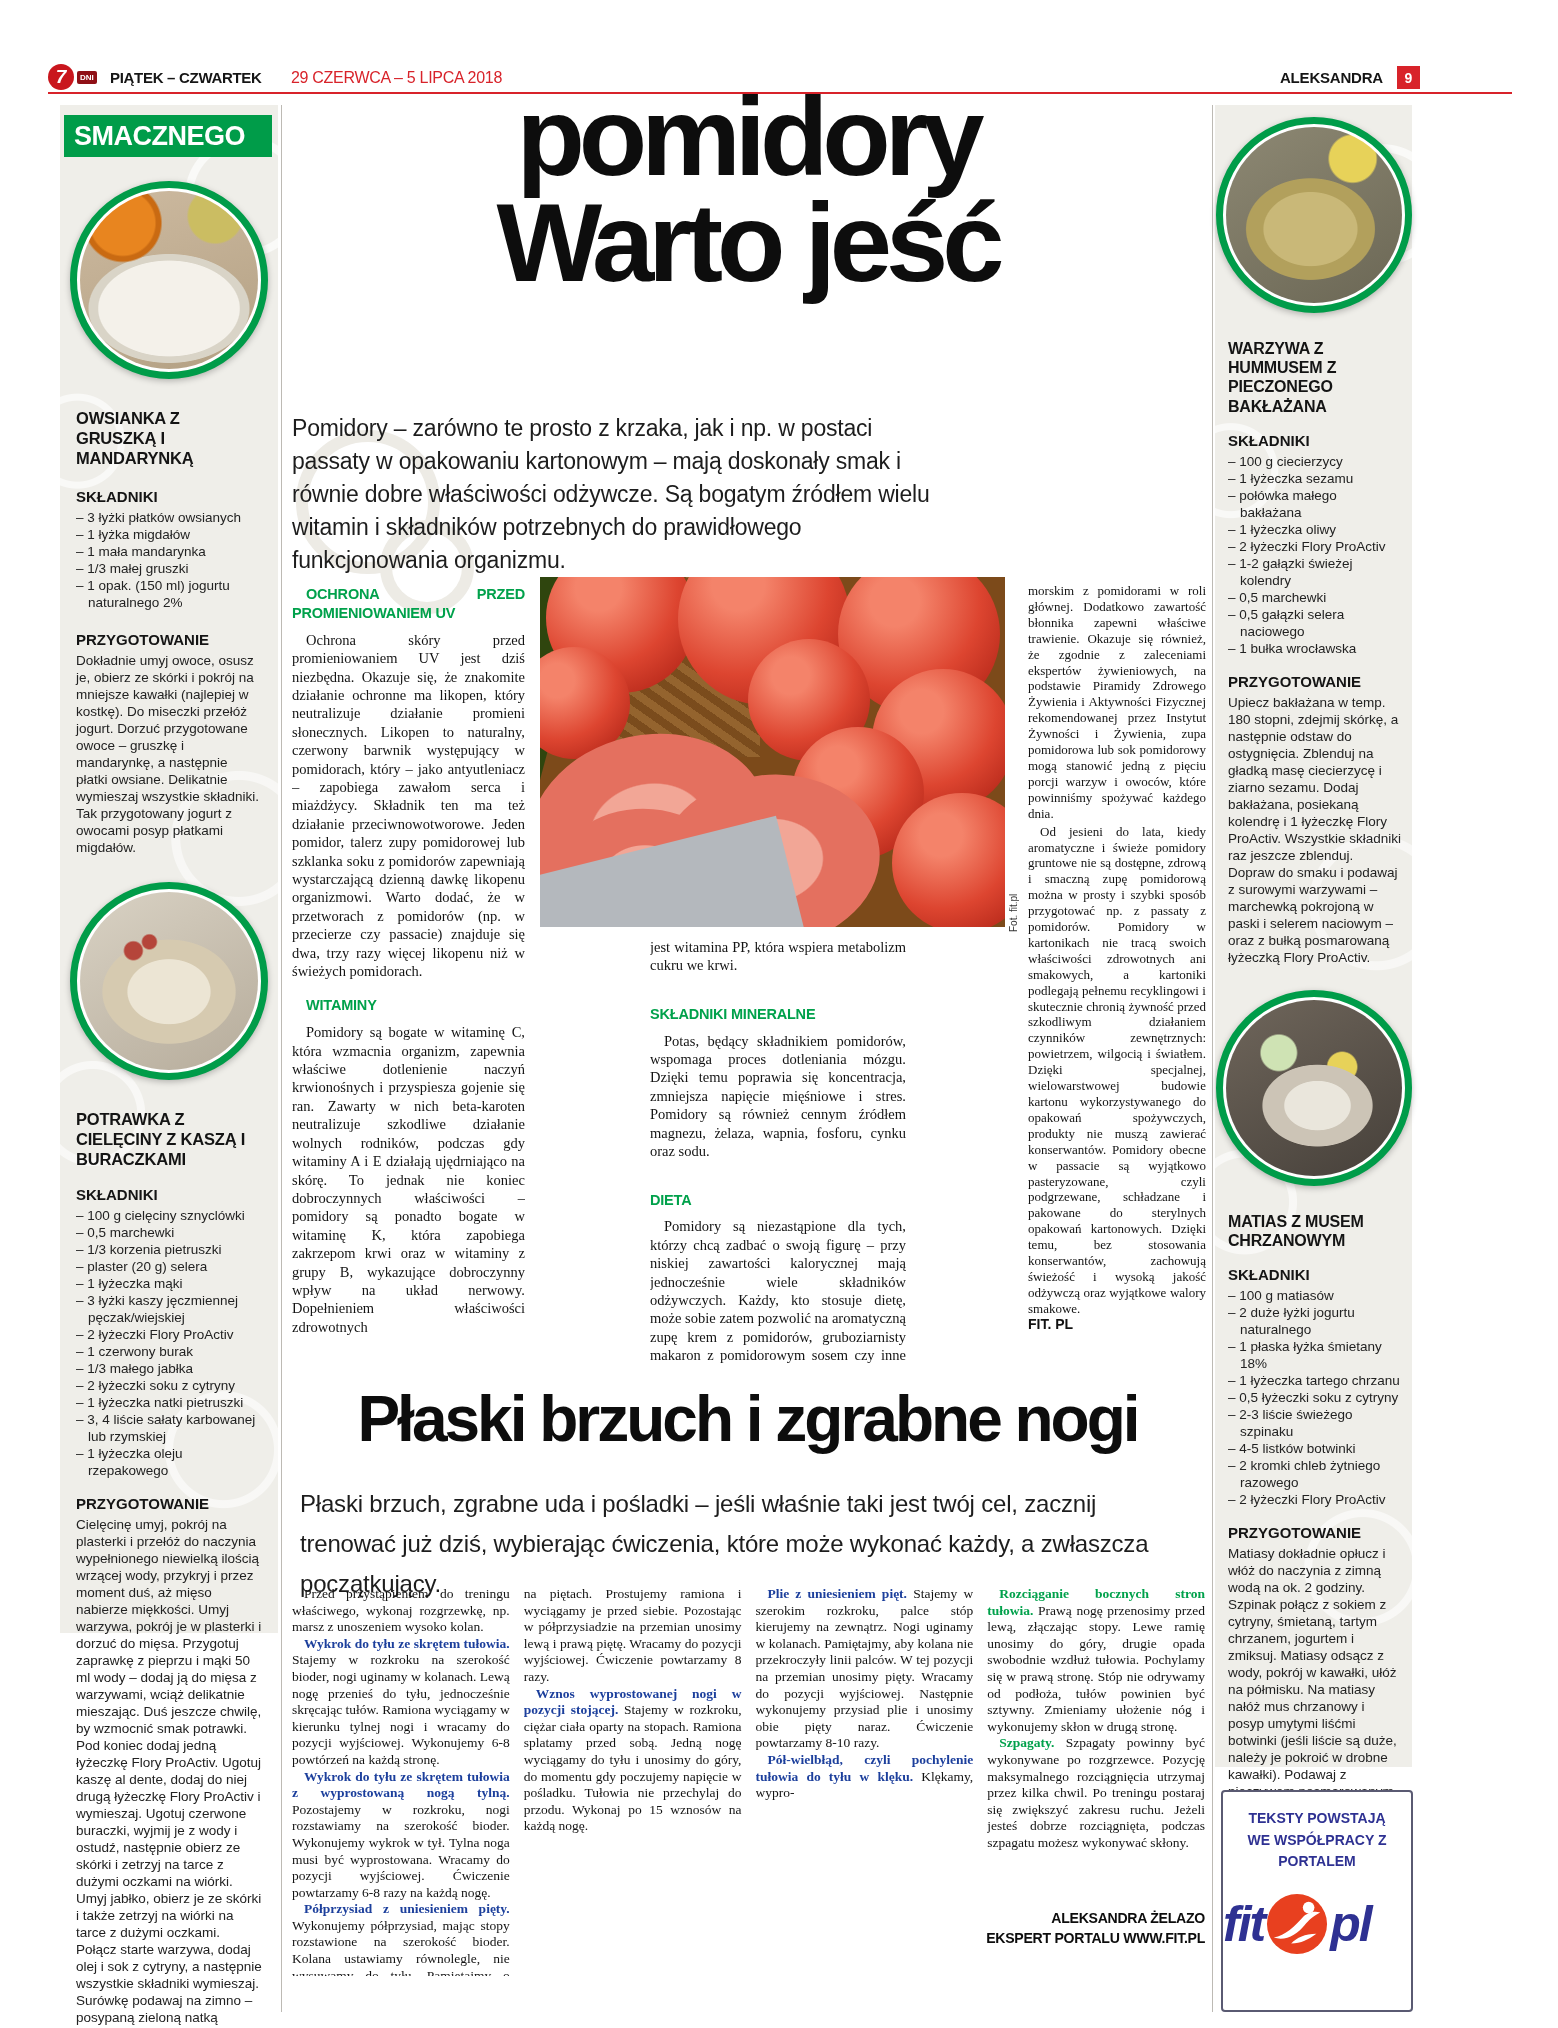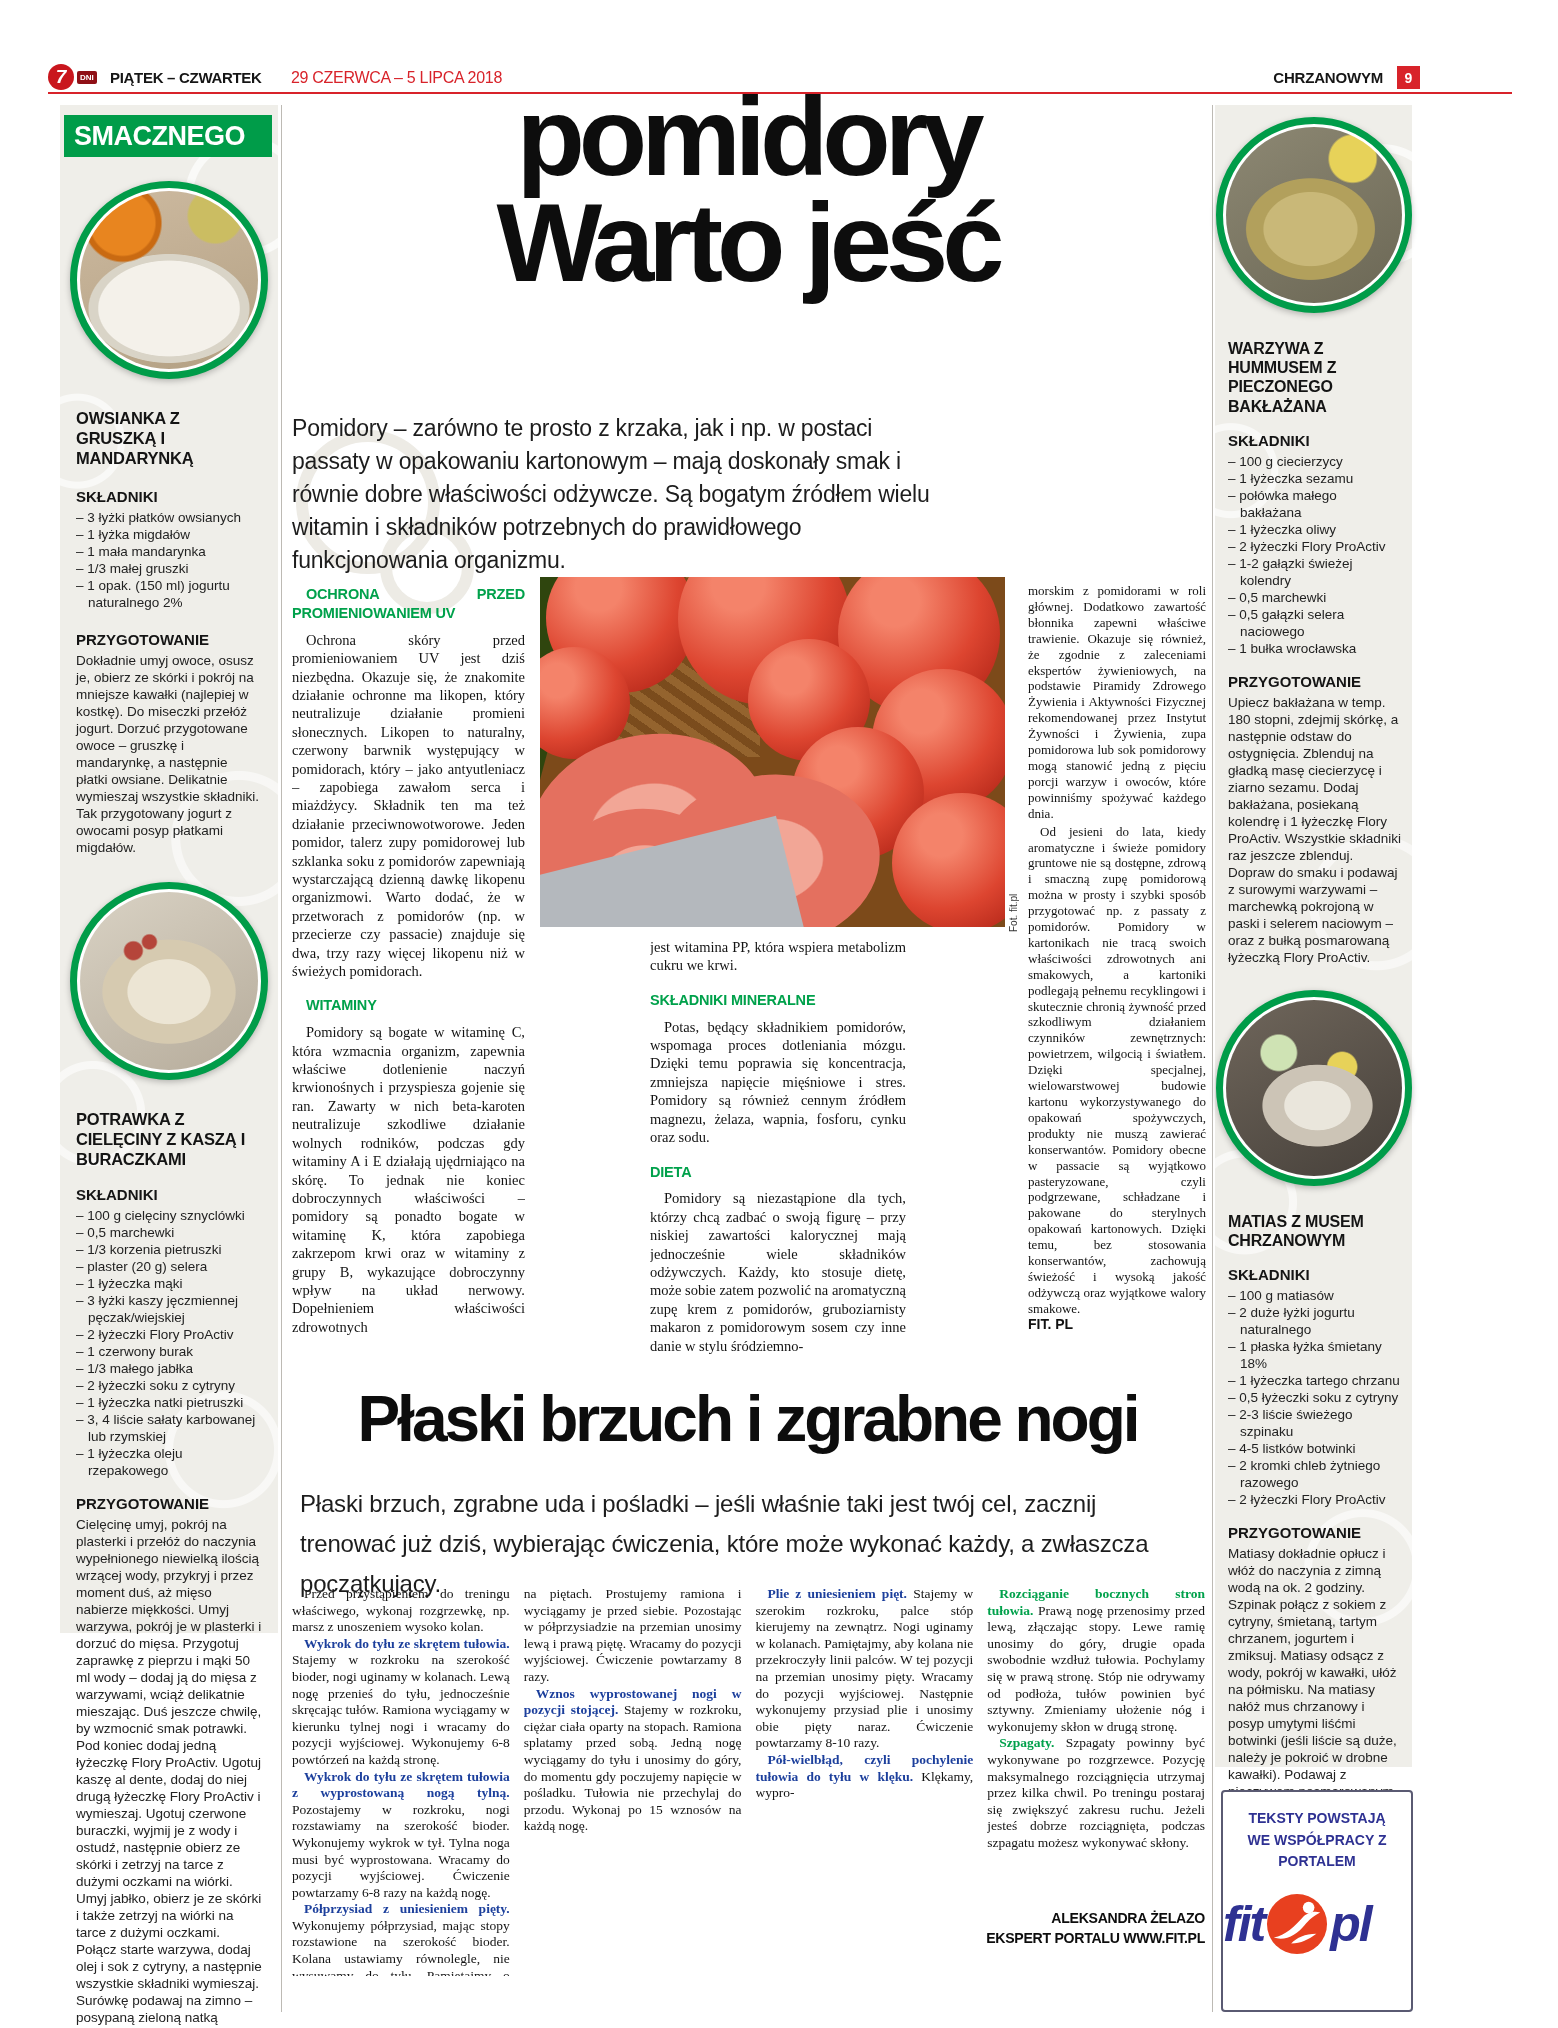--- a/index.html
+++ b/index.html
@@ -105,21 +105,21 @@
   .gh{font-family:"Liberation Sans",sans-serif;font-size:14.5px;font-weight:800;color:#00a14b;
     text-align:center;line-height:1.3;letter-spacing:-.2px;margin:0;}
   .colA{left:292px;top:585px;width:233px;height:782px;font-size:14.5px;line-height:18.4px;}
   .colA p{margin-top:9px;text-indent:14px;}
   .colA .gh+p{margin-top:8px;}
   .colA .gh{margin-top:0;} .colA .gh.h2{margin-top:16px;}
   .colB{left:650px;top:938px;width:256px;height:428px;font-size:14.5px;line-height:18.4px;}
   .colB p{margin-top:8px;}
   .colB p.cont{margin-top:0;text-indent:0;}
   .colB p.ind{text-indent:14px;}
-  .colB .gh{margin-top:16px;}
+  .colB .gh{margin-top:30px;}
   .colC{left:1028px;top:583px;width:178px;height:780px;font-size:13px;line-height:15.9px;}
   .colC p.cont{text-indent:0;margin-top:0;}
   .colC p.ind{text-indent:12px;margin-top:2px;}
   .fit-byline{font-family:"Liberation Sans",sans-serif;font-weight:800;font-size:14px;
     text-align:right;margin-top:10px;color:#111;}
   
   .f-title{position:absolute;left:290px;top:1382px;width:915px;text-align:center;color:#0d0d0d;
     font-size:64px;font-weight:900;letter-spacing:-3px;}
   .f-lead{position:absolute;left:300px;top:1484px;width:860px;font-size:24px;line-height:40px;
     letter-spacing:-.2px;color:#1d1d1d;}
@@ -146,21 +146,21 @@
 <div class="page">
 
   <div class="header">
     <div class="brand">
       <div class="brand-circle">7</div>
       <div class="brand-dni">DNI</div>
     </div>
     <div class="h-day">PIĄTEK – CZWARTEK</div>
     <div class="h-date">29 CZERWCA – 5 LIPCA 2018</div>
     <div class="h-right">
-      <div class="h-section">CHRZANOWYM</div>
+      <div class="h-section">ALEKSANDRA</div>
       <div class="h-page">9</div>
     </div>
   </div>
   <div class="h-rule"></div>
 
   <div class="vdiv l"></div>
   <div class="vdiv r"></div>
 
   <div class="swirl" style="left:296px;top:430px;width:120px;height:120px;"></div>
   <div class="swirl" style="left:380px;top:520px;width:70px;height:70px;"></div>

